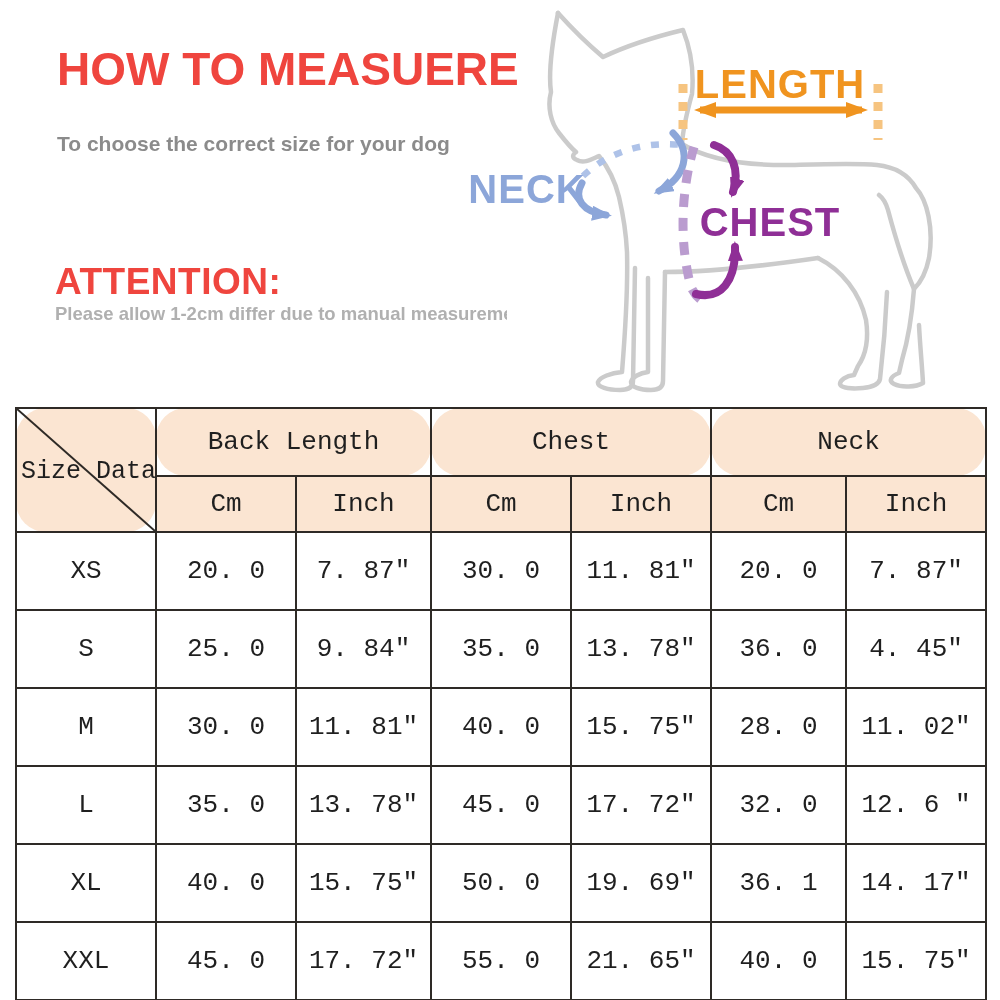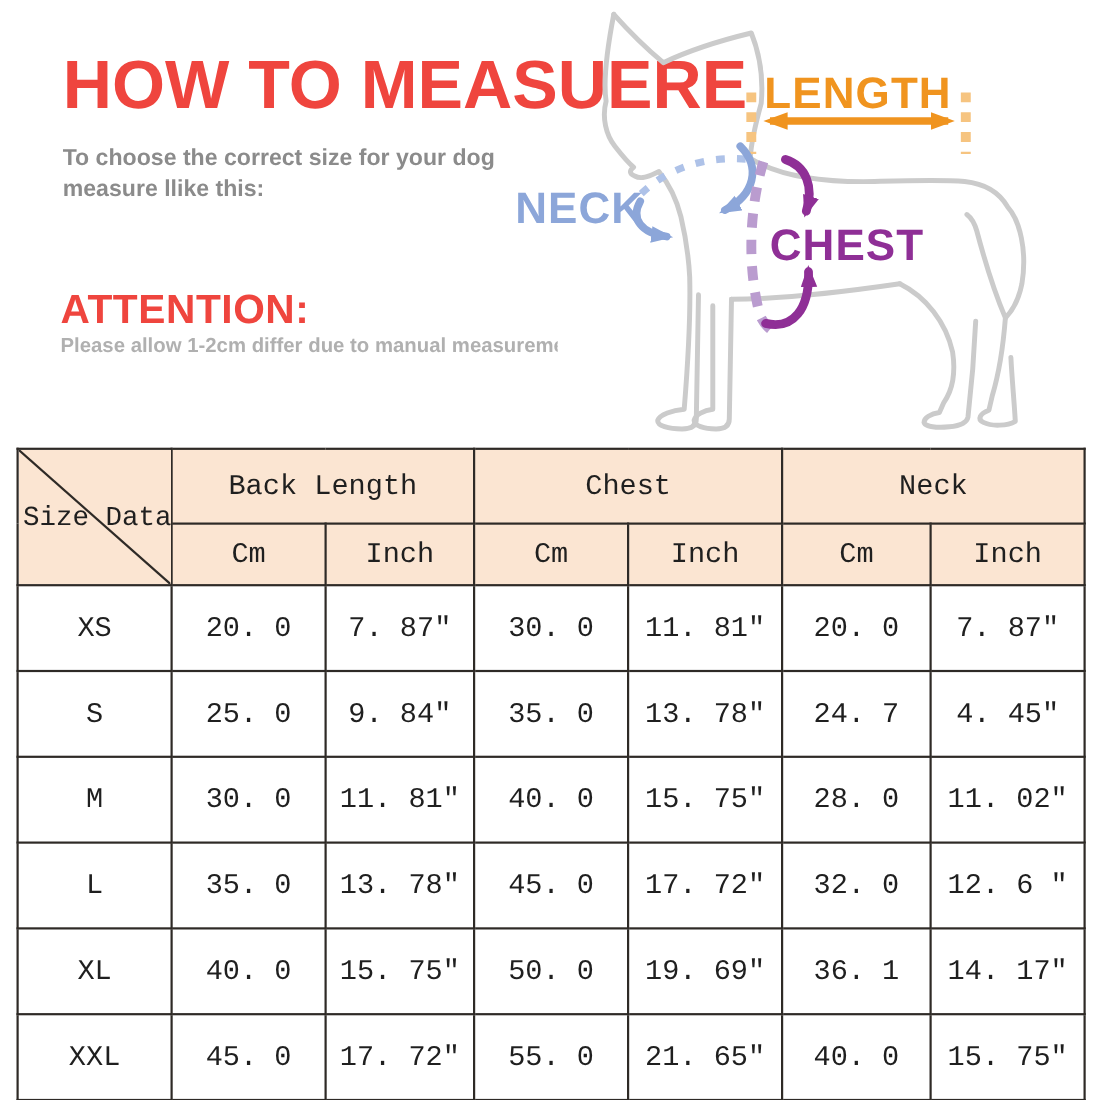--- a/index.html
+++ b/index.html
@@ -1,58 +1,57 @@
 <!DOCTYPE html>
 <html style="--red: #ef453e; --subtitle_gray: #8b8b8b; --note_gray: #b0b0b0; --table_header_bg: #fbe5d2; --table_border: #2e2a26; --cell_text: #1f1f1f; --length_orange: #f0941f; --length_dot: #f6c480; --neck_blue: #8ca6d9; --neck_dot: #aec2e8; --chest_purple: #8f2f96; --chest_dash: #ba9ccf; --dog_outline: #cbcbcb;"><head>
 <meta charset="utf-8">
 <style>
   html,body{margin:0;padding:0;background:#fff;}
   #canvas{position:relative;width:1000px;height:1000px;background:#fff;overflow:hidden;
           font-family:"Liberation Sans",sans-serif;}
 
   
-  .title{position:absolute;left:57px;top:42px;font-size:62px;font-weight:bold;
+  .title{position:absolute;left:57px;top:42px;font-size:46px;font-weight:bold;
          letter-spacing:0px;color:var(--red);white-space:nowrap;}
   .subtitle{position:absolute;left:57px;top:116px;font-size:21px;font-weight:600;
             color:var(--subtitle_gray);line-height:1.32;margin-top:14px;}
   .attention-title{position:absolute;left:55px;top:261px;font-size:37px;font-weight:bold;
             color:var(--red);letter-spacing:0.5px;}
   .note{position:absolute;left:55px;top:301px;font-size:18.5px;font-weight:bold;
         color:var(--note_gray);line-height:1.42;}
   .note .clip{display:block;width:452px;white-space:nowrap;overflow:hidden;}
 
   
   .diagram{position:absolute;left:430px;top:0px;width:570px;height:400px;}
   .diagram text{font-family:"Liberation Sans",sans-serif;font-weight:bold;font-size:40px;letter-spacing:1px;}
 
   
   .size-table{position:absolute;left:15px;top:407px;width:970px;border-collapse:collapse;
               table-layout:fixed;font-family:"Liberation Mono","DejaVu Sans Mono",monospace;
               color:var(--cell_text);}
   .size-table th,.size-table td{border:2px solid var(--table_border);text-align:center;
               vertical-align:middle;font-weight:normal;padding:0;}
   .size-table thead th{background:var(--table_header_bg);font-size:26px;}
-  .size-table thead tr.r1 th{height:66px;}
+  .size-table thead tr.r1 th{height:66px;border-radius:30px;}
   .size-table thead tr.r2 th{height:54px;text-align:center;}
   .size-table tbody td{background:#fff;font-size:26px;height:76px;border-radius:19px;}
   .corner{position:relative;}
   .corner svg{position:absolute;inset:0;width:100%;height:100%;}
   .corner .corner-label{position:absolute;left:1px;top:50%;transform:translateY(-46%);
               width:100%;text-align:right;font-size:25px;white-space:nowrap;}
 </style>
 </head>
 <body>
 
 <div id="canvas">
 
   <div class="title">HOW TO MEASUERE</div>
 
   <div class="subtitle">
     <span>To choose the correct size for your dog</span><br>
-    <span>measure llike this:</span>
   </div>
 
   <div class="attention-title">ATTENTION:</div>
 
   <div class="note">
     <span class="clip">Please allow 1-2cm differ due to manual measureme</span>
   </div>
 
   <svg class="diagram" viewBox="0 0 570 400" xmlns="http://www.w3.org/2000/svg">
     <defs>
@@ -154,21 +153,21 @@
           <td>11. 81″</td>
           <td>20. 0</td>
           <td>7. 87″</td>
         </tr>
         <tr>
           <td>S</td>
           <td>25. 0</td>
           <td>9. 84″</td>
           <td>35. 0</td>
           <td>13. 78″</td>
-          <td>24. 7</td>
+          <td>36. 0</td>
           <td>4. 45″</td>
         </tr>
         <tr>
           <td>M</td>
           <td>30. 0</td>
           <td>11. 81″</td>
           <td>40. 0</td>
           <td>15. 75″</td>
           <td>28. 0</td>
           <td>11. 02″</td>

